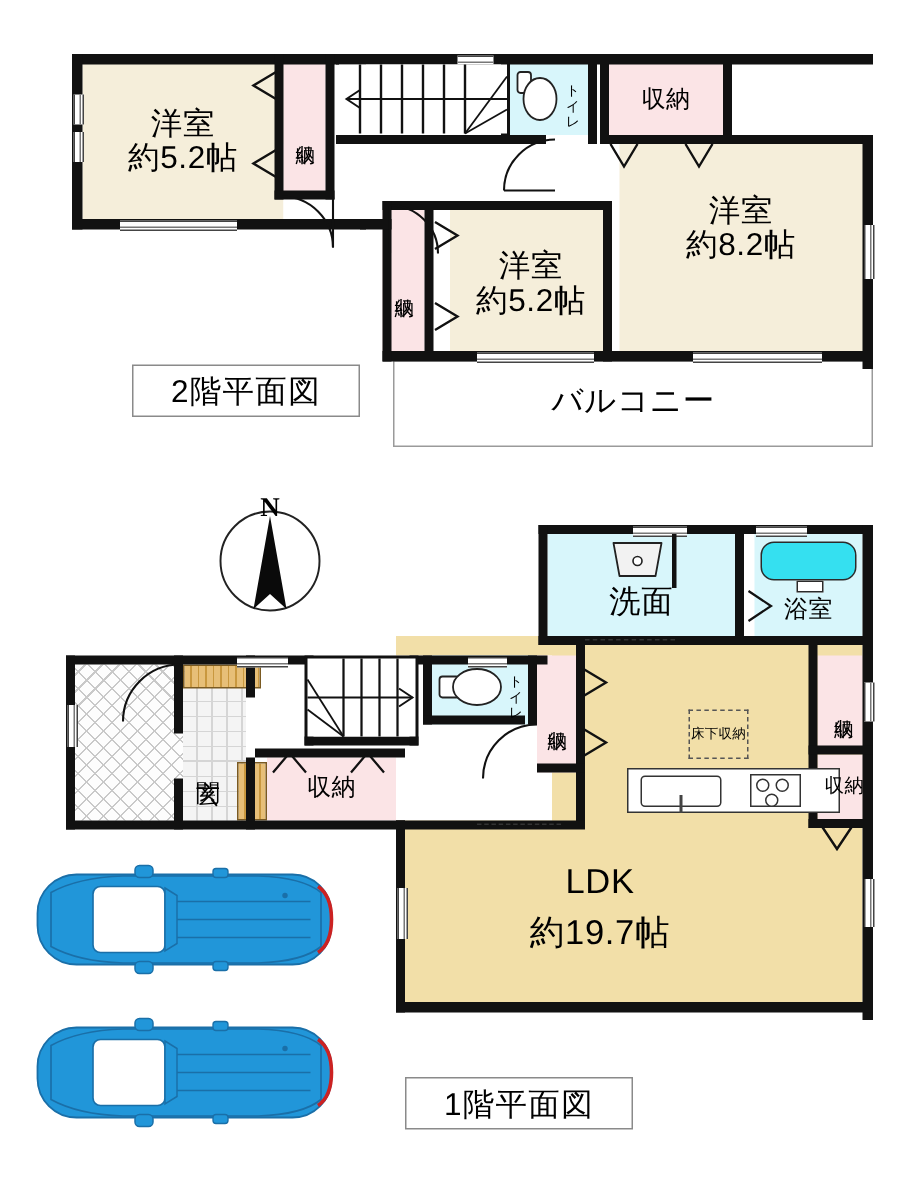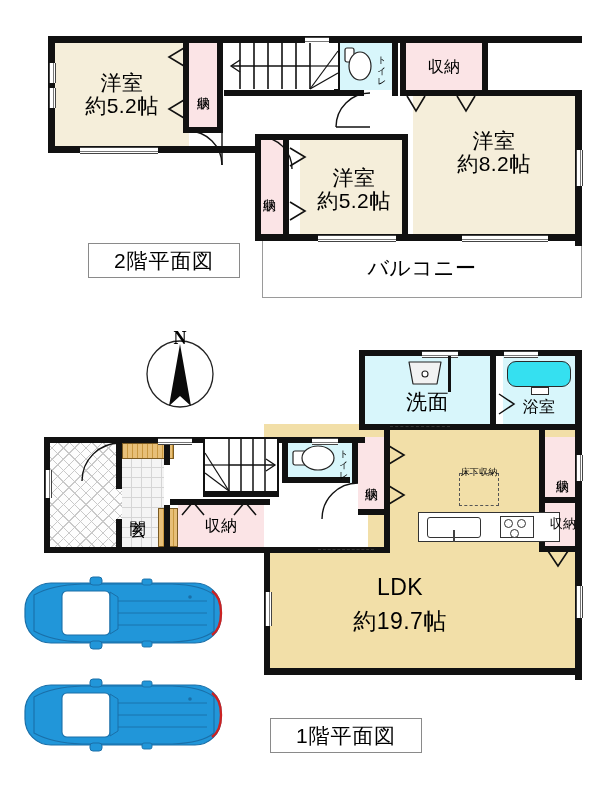--- a/index.html
+++ b/index.html
@@ -378,21 +378,21 @@
 
     <div class="kcounter" style="left:418px;top:512px;width:142px;height:30px;"></div>
     <div class="ksink" style="left:427px;top:517px;width:54px;height:21px;"></div>
     <div class="ktap" style="left:453px;top:530px;width:2px;height:12px;"></div>
     <div class="kstove" style="left:500px;top:516px;width:34px;height:22px;"></div>
     <div class="burner" style="left:504px;top:519px;width:7px;height:7px;"></div>
     <div class="burner" style="left:517px;top:519px;width:7px;height:7px;"></div>
     <div class="burner" style="left:510px;top:529px;width:7px;height:7px;"></div>
 
     <div class="dashed" style="left:459px;top:473px;width:40px;height:33px;"></div>
-    <div class="lbl lbl-xs" style="left:459px;top:456px;width:40px;height:33px;line-height:1.15;">床下収納</div>
+    <div class="lbl lbl-xs" style="left:459px;top:473px;width:40px;height:33px;line-height:1.15;">床下収納</div>
 
     <div class="chev" style="left:388px;top:444px;width:18px;height:22px;">
       <svg width="18" height="22">
           <polyline points="1,2 16,11 1,20" fill="none" stroke="#111" stroke-width="1.6"></polyline>
         </svg>
     </div>
     <div class="chev" style="left:388px;top:484px;width:18px;height:22px;">
       <svg width="18" height="22">
           <polyline points="1,2 16,11 1,20" fill="none" stroke="#111" stroke-width="1.6"></polyline>
         </svg>

